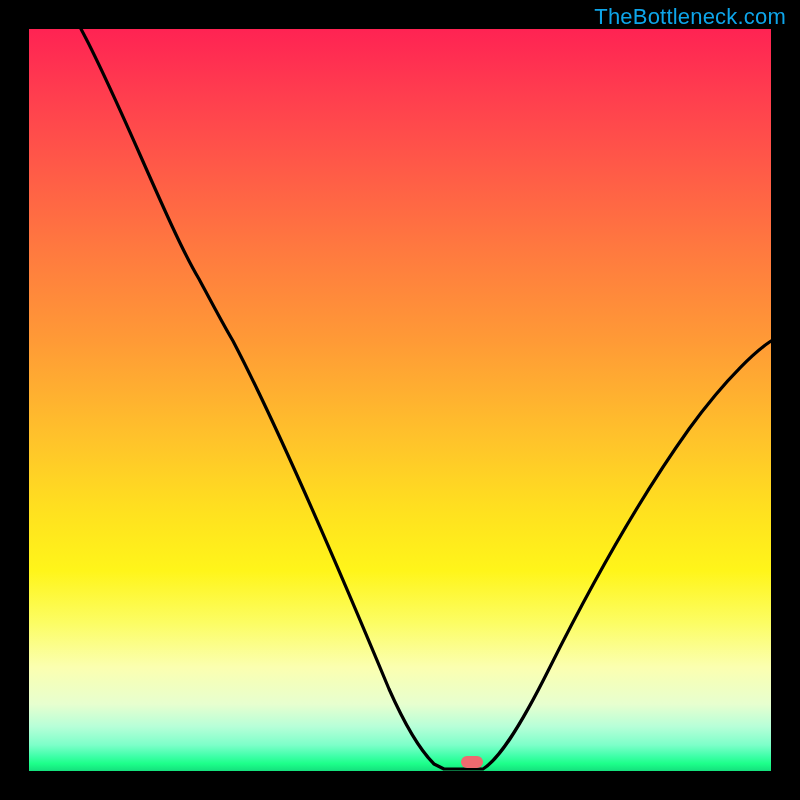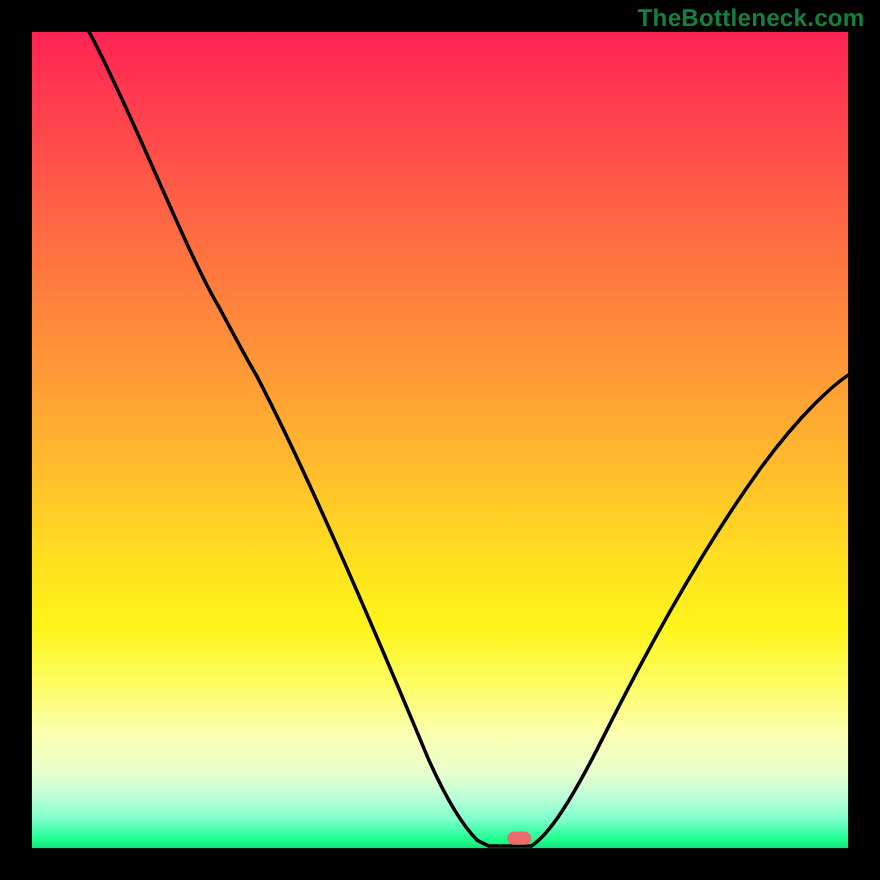--- a/index.html
+++ b/index.html
@@ -7,23 +7,23 @@
   .stage {
     position: relative;
     width: 800px;
     height: 800px;
     background: #000;
   }
   .watermark {
     position: absolute;
     top: 4px;
     right: 14px;
-    color: #15803d;
+    color: #0ea5e9;
     font-size: 22px;
-    font-weight: 700;
+    font-weight: 400;
     letter-spacing: 0.2px;
     z-index: 10;
   }
   .plot {
     position: absolute;
     
     left: 29px;
     top: 29px;
     width: 742px;
     height: 742px;

